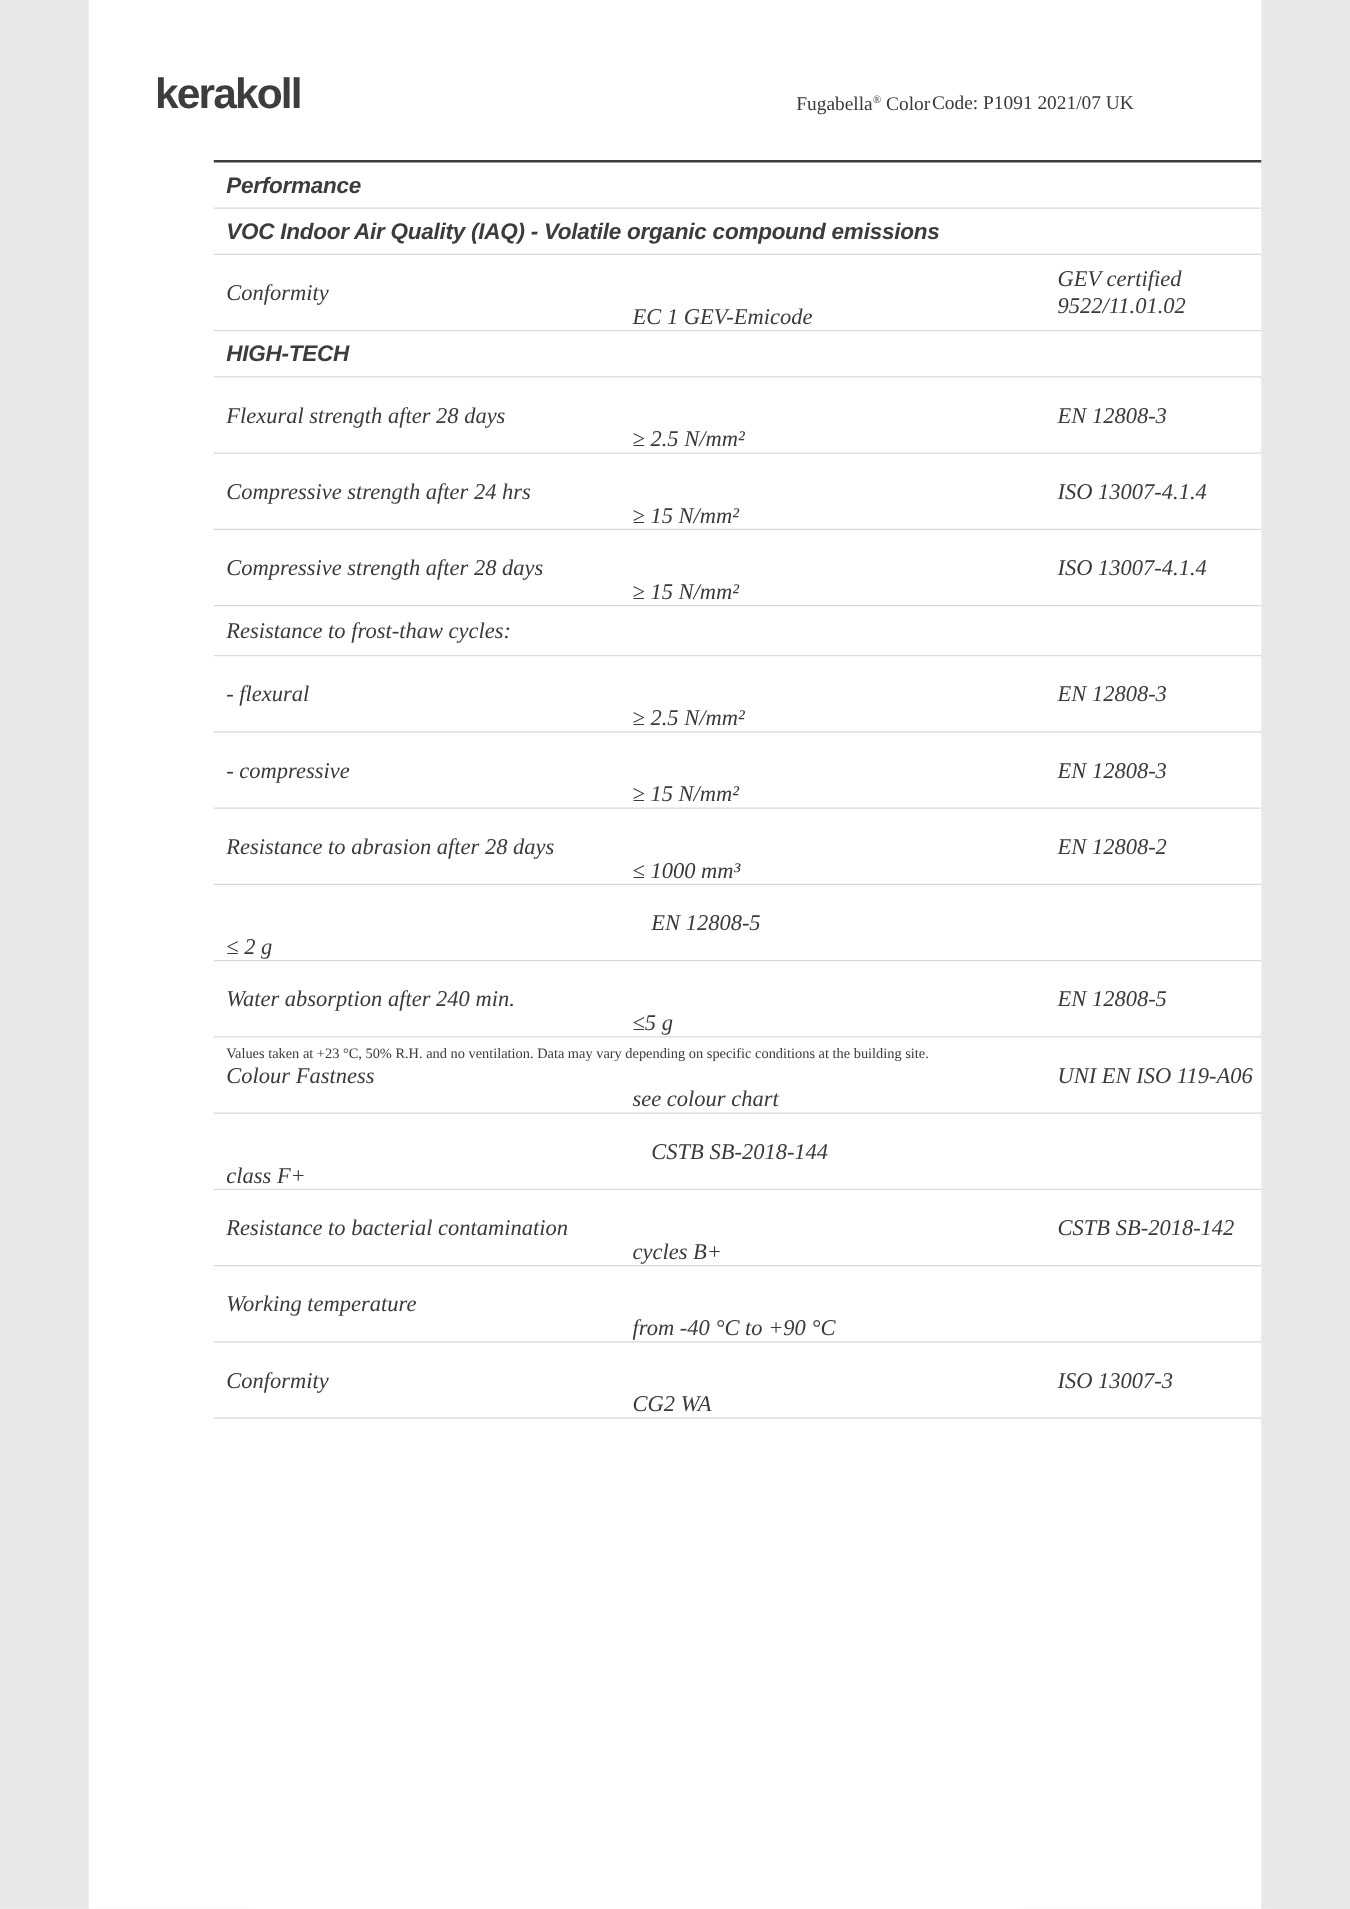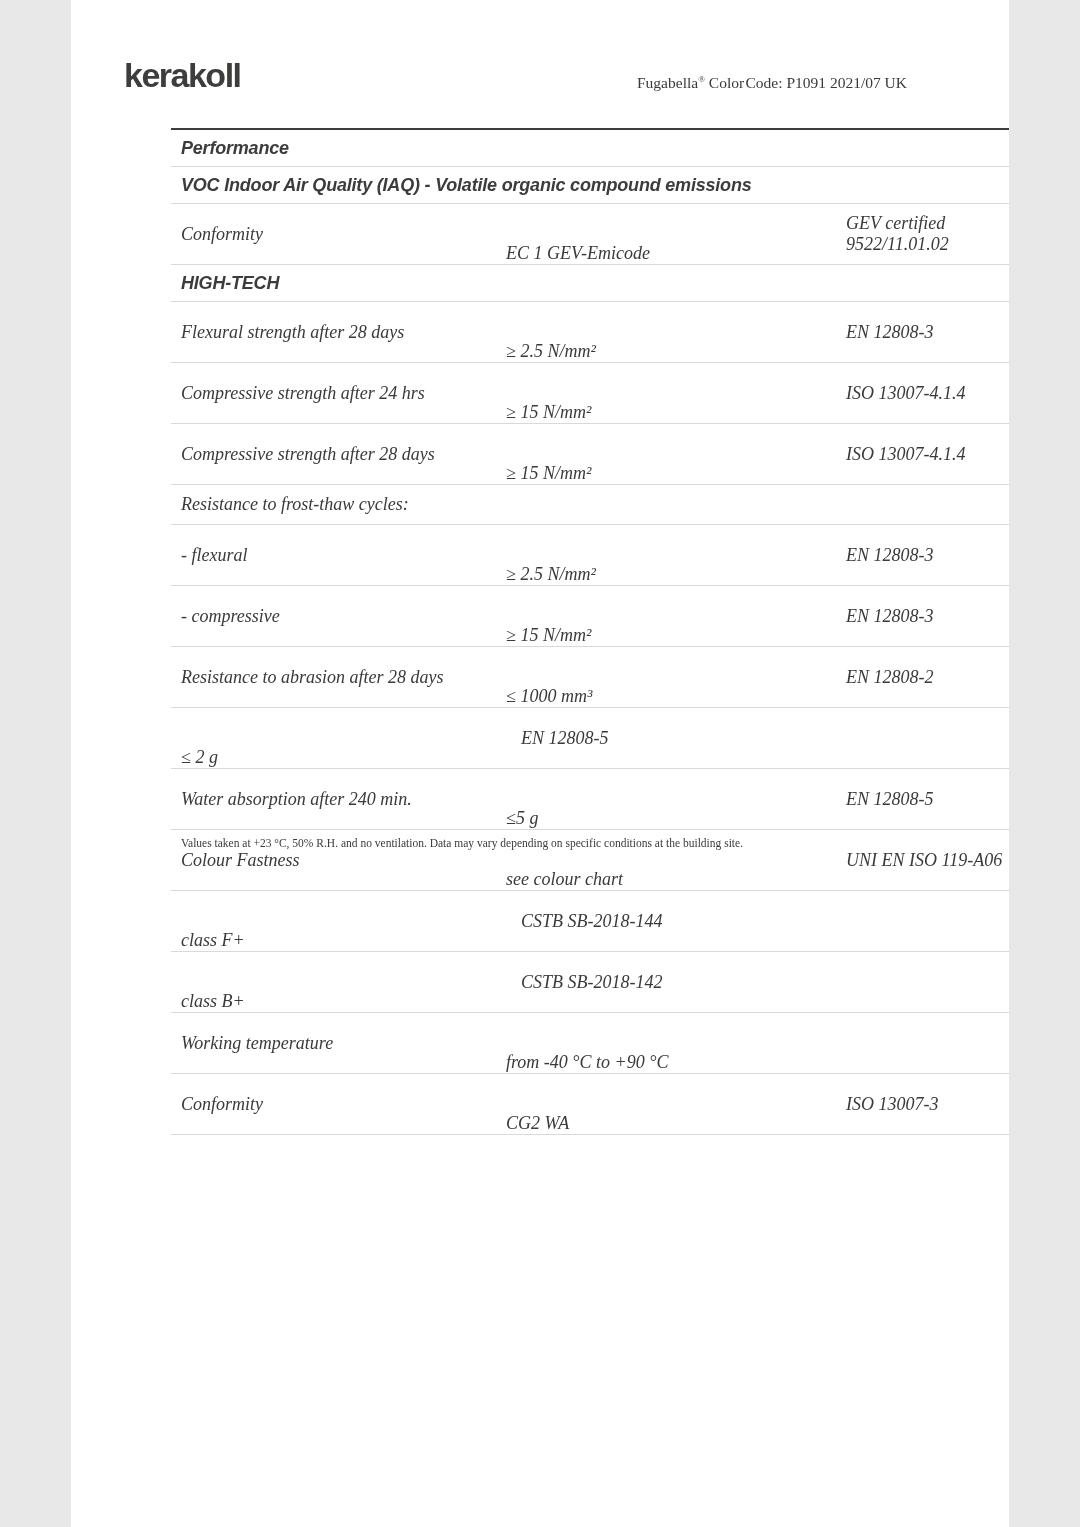--- a/index.html
+++ b/index.html
@@ -167,21 +167,22 @@
       <div class="row data">
         <div class="cell prop">Colour Fastness</div>
         <div class="cell val">see colour chart</div>
         <div class="cell std">UNI EN ISO 119-A06</div>
       </div>
       <div class="row data">
         <div class="cell val">class F+</div>
         <div class="cell std">CSTB SB-2018-144</div>
       </div>
       <div class="row data">
-        <div class="cell val">class B+</div>
+        <div class="cell prop">Resistance to bacterial contamination</div>
+        <div class="cell val">cycles B+</div>
         <div class="cell std">CSTB SB-2018-142</div>
       </div>
       <div class="row data">
         <div class="cell prop">Working temperature</div>
         <div class="cell val">from -40 °C to +90 °C</div>
         <div class="cell std"></div>
       </div>
       <div class="row data">
         <div class="cell prop">Conformity</div>
         <div class="cell val">CG2 WA</div>

